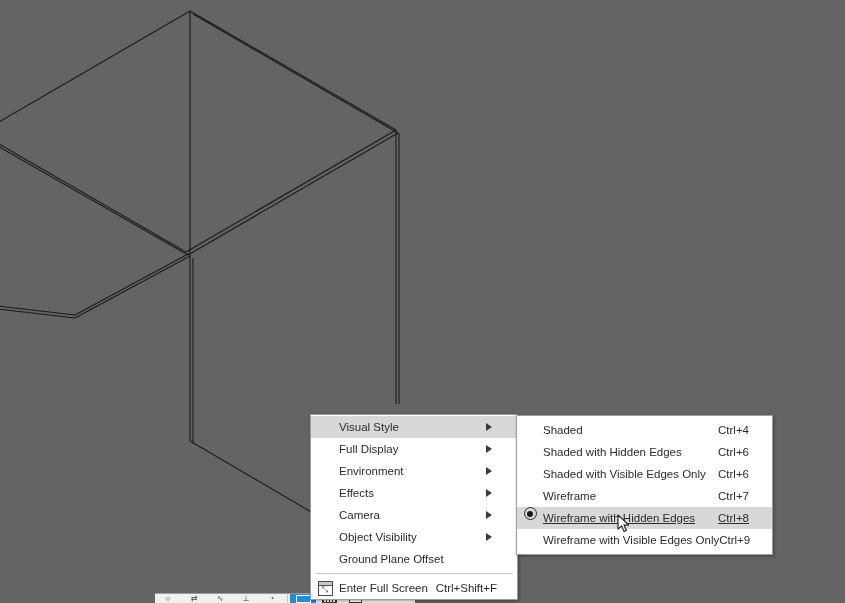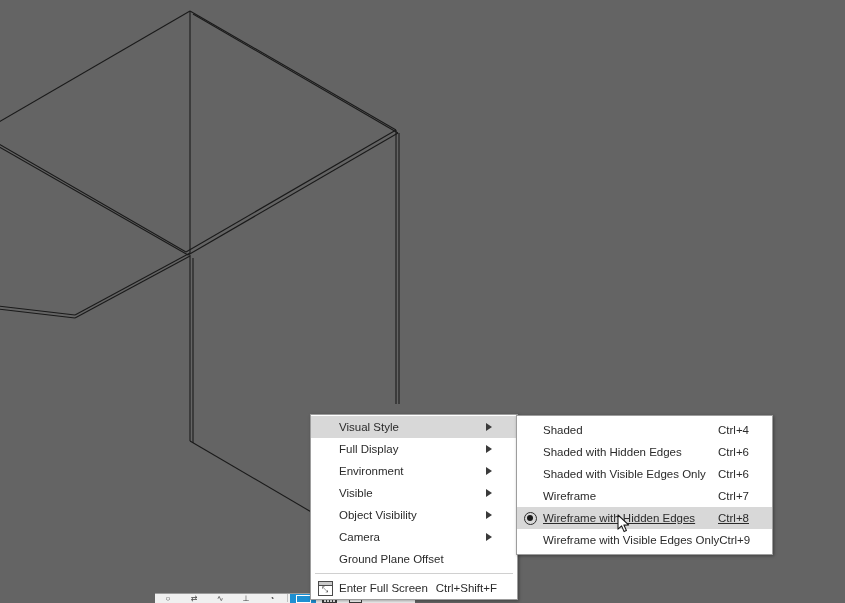--- a/index.html
+++ b/index.html
@@ -199,21 +199,21 @@
     left: 516px;
     top: 415px;
     width: 257px;
     padding: 3px 0 3px 0;
   }
   .sub-item {
     position: relative;
     height: 22px;
     line-height: 22px;
     display: flex;
-    align-items: center;
+    align-items: flex-start;
     padding-right: 8px;
     white-space: nowrap;
     cursor: default;
   }
   .sub-item.hl { background: #d8d8d8; text-decoration: underline; }
   .sub-bullet {
     width: 26px;
     min-width: 26px;
     display: flex;
     align-items: center;
@@ -344,37 +344,37 @@
     <div class="menu-item">
       <span class="mi-icon"></span>
       <span class="mi-label">Environment</span>
       <span class="mi-arrow">
           <i class="arrow-tri"></i>
         </span>
     </div>
 
     <div class="menu-item">
       <span class="mi-icon"></span>
-      <span class="mi-label">Visible</span>
+      <span class="mi-label">Effects</span>
+      <span class="mi-arrow">
+          <i class="arrow-tri"></i>
+        </span>
+    </div>
+
+    <div class="menu-item">
+      <span class="mi-icon"></span>
+      <span class="mi-label">Camera</span>
       <span class="mi-arrow">
           <i class="arrow-tri"></i>
         </span>
     </div>
 
     <div class="menu-item">
       <span class="mi-icon"></span>
       <span class="mi-label">Object Visibility</span>
-      <span class="mi-arrow">
-          <i class="arrow-tri"></i>
-        </span>
-    </div>
-
-    <div class="menu-item">
-      <span class="mi-icon"></span>
-      <span class="mi-label">Camera</span>
       <span class="mi-arrow">
           <i class="arrow-tri"></i>
         </span>
     </div>
 
     <div class="menu-item">
       <span class="mi-icon"></span>
       <span class="mi-label">Ground Plane Offset</span>
       <span class="mi-arrow"></span>
     </div>

